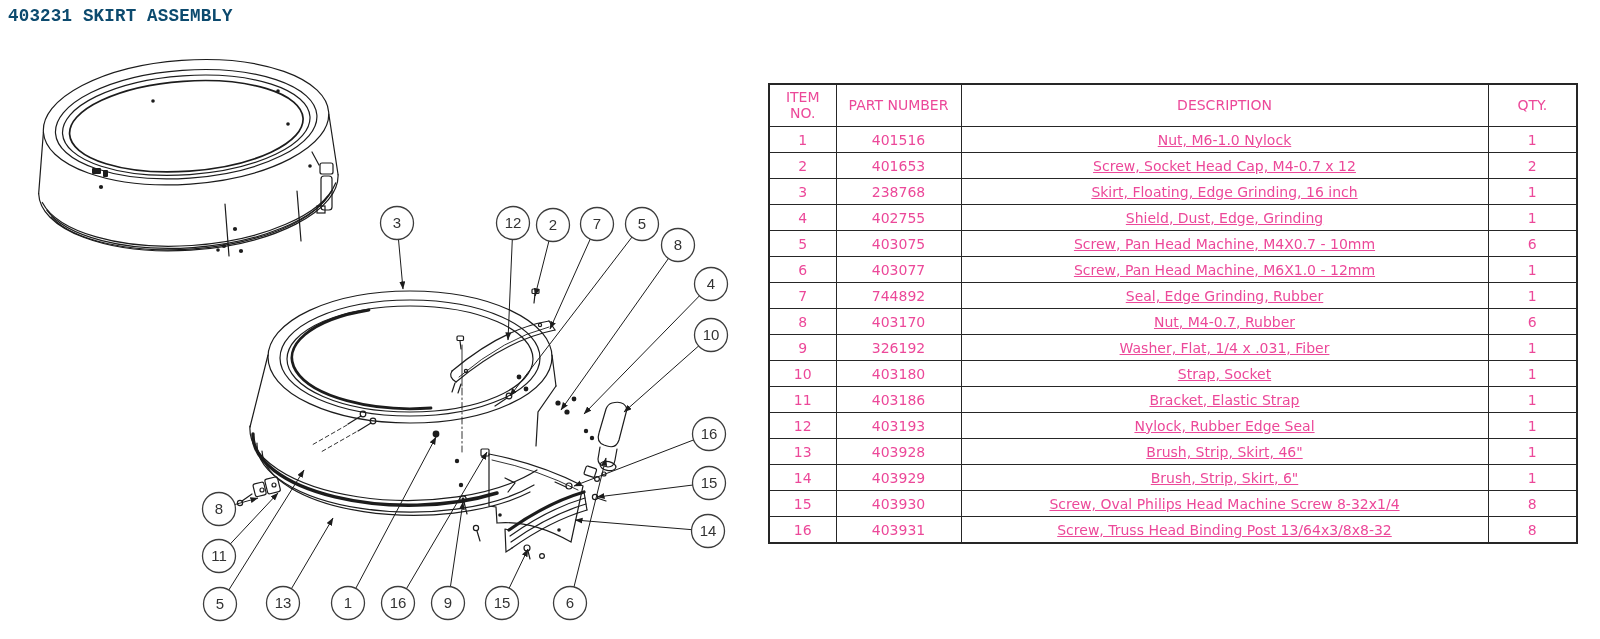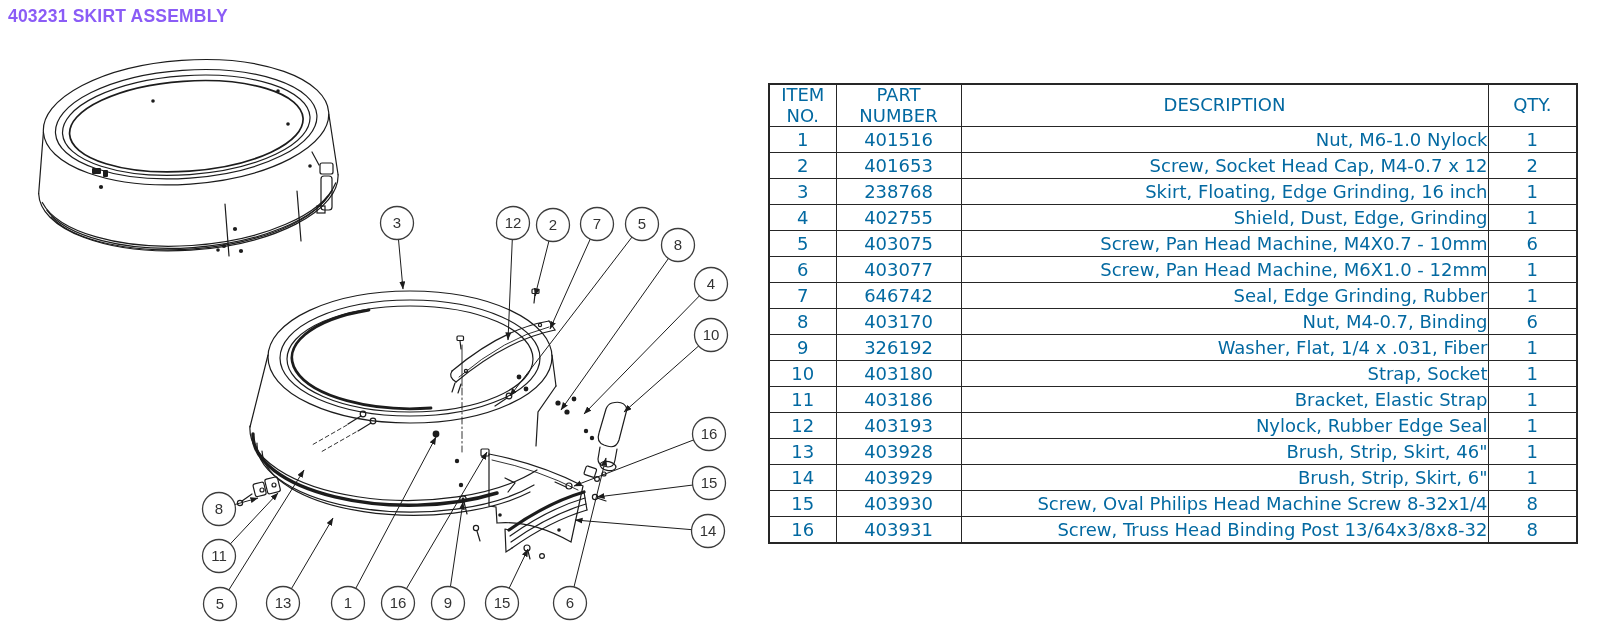--- a/index.html
+++ b/index.html
@@ -3,44 +3,44 @@
 <meta charset="utf-8">
 <style>
   html,body { margin:0; padding:0; }
   body {
     width:1600px; height:639px; position:relative;
     background:#ffffff; overflow:hidden;
     font-family:"Liberation Sans", sans-serif;
   }
   .doc-title {
     position:absolute; left:8px; top:6px;
-    font-size:17.5px; font-weight:bold; color:#8b5cf6; letter-spacing:.2px;
-    font-family:Liberation Sans, sans-serif;
+    font-size:17.5px; font-weight:bold; color:#0c4a6e; letter-spacing:.2px;
+    font-family:Liberation Mono, monospace;
   }
   svg.diagram { position:absolute; left:0; top:0; }
   table.parts-table {
     position:absolute; left:768px; top:83px; width:808px;
     border-collapse:collapse; table-layout:fixed;
     font-family:"DejaVu Sans", "Liberation Sans", sans-serif;
-    font-size:18px; color:#0369a1; background:#fff;
+    font-size:14px; color:#ec4899; background:#fff;
   }
   table.parts-table, table.parts-table th, table.parts-table td {
     border:1.6px solid #262626;
   }
   table.parts-table { border-width:2px; }
   table.parts-table th {
     height:41px; font-weight:normal; text-align:center;
     line-height:1.12; padding:0 2px; vertical-align:middle;
   }
   table.parts-table td {
     height:25px; padding:0; vertical-align:middle;
     white-space:nowrap; overflow:hidden;
   }
   td.c { text-align:center; }
-  td.desc { text-align:right; padding-left:7px; }
+  td.desc { text-align:center; padding-left:7px;text-decoration:underline; }
 </style>
 </head>
 <body>
 
 <div class="doc-title">403231 SKIRT ASSEMBLY</div>
 
 <svg class="diagram" width="760" height="639" viewBox="0 0 760 639">
   <defs>
     <marker id="arrowhead" markerWidth="9" markerHeight="8" refX="7.6" refY="3" orient="auto" markerUnits="userSpaceOnUse">
       <path d="M0,0 L8,3 L0,6 Z" fill="#1c1c1c"></path>
@@ -312,28 +312,28 @@
         <td class="c">6</td>
       </tr>
       <tr>
         <td class="c">6</td>
         <td class="c">403077</td>
         <td class="desc">Screw, Pan Head Machine, M6X1.0 - 12mm</td>
         <td class="c">1</td>
       </tr>
       <tr>
         <td class="c">7</td>
-        <td class="c">646742</td>
+        <td class="c">744892</td>
         <td class="desc">Seal, Edge Grinding, Rubber</td>
         <td class="c">1</td>
       </tr>
       <tr>
         <td class="c">8</td>
         <td class="c">403170</td>
-        <td class="desc">Nut, M4-0.7, Binding</td>
+        <td class="desc">Nut, M4-0.7, Rubber</td>
         <td class="c">6</td>
       </tr>
       <tr>
         <td class="c">9</td>
         <td class="c">326192</td>
         <td class="desc">Washer, Flat, 1/4 x .031, Fiber</td>
         <td class="c">1</td>
       </tr>
       <tr>
         <td class="c">10</td>

